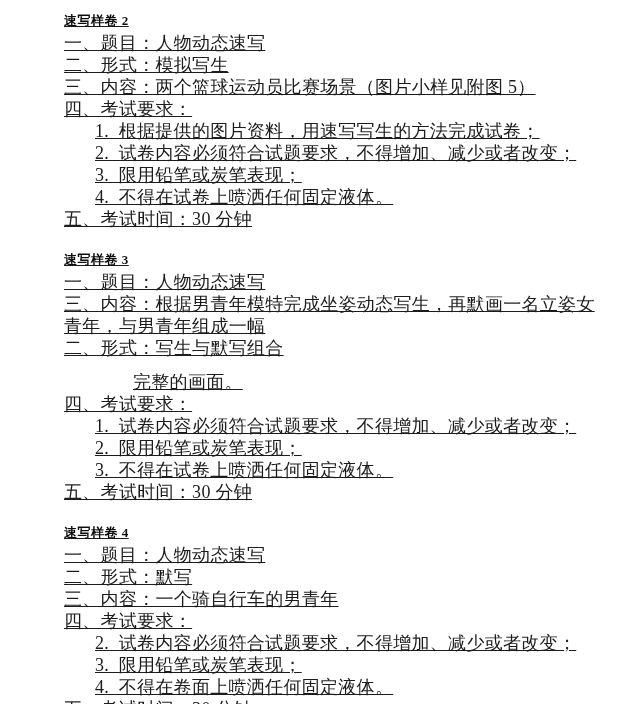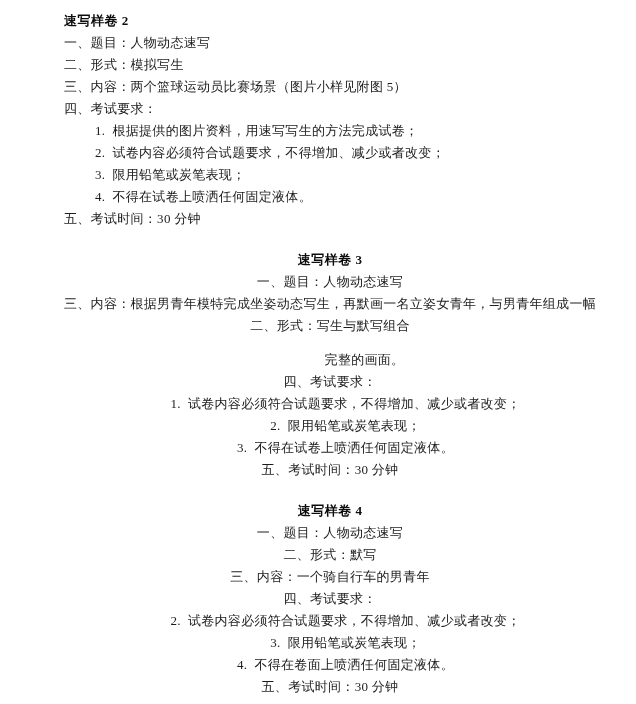--- a/index.html
+++ b/index.html
@@ -13,38 +13,38 @@
     background: #ffffff;
     font-family: "Liberation Serif", "DejaVu Serif", serif;
     color: #1c1c1c;
   }
   .page {
     box-sizing: border-box;
     width: 636px;
     height: 704px;
     padding: 10px 40px 0 64px;
     background: #ffffff;
+    text-decoration: underline;
   }
   .doc-section {
     margin: 0;
   }
   .doc-section + .doc-section {
     margin-top: 19px;
-    text-align: center;
   }
   .heading {
     margin: 0;
     font-size: 13px;
     font-weight: bold;
     line-height: 22px;
     letter-spacing: 0.5px;
     color: #0d0d0d;
   }
   .line {
-    font-size: 13px;
+    font-size: 18px;
     line-height: 22px;
     letter-spacing: 0.3px;
     white-space: pre-wrap;
   }
   .ind-1 { padding-left: 31px; }  
   .ind-2 { padding-left: 69px; margin-top: 12px; }  
 </style>
 </head>
 <body>
 

